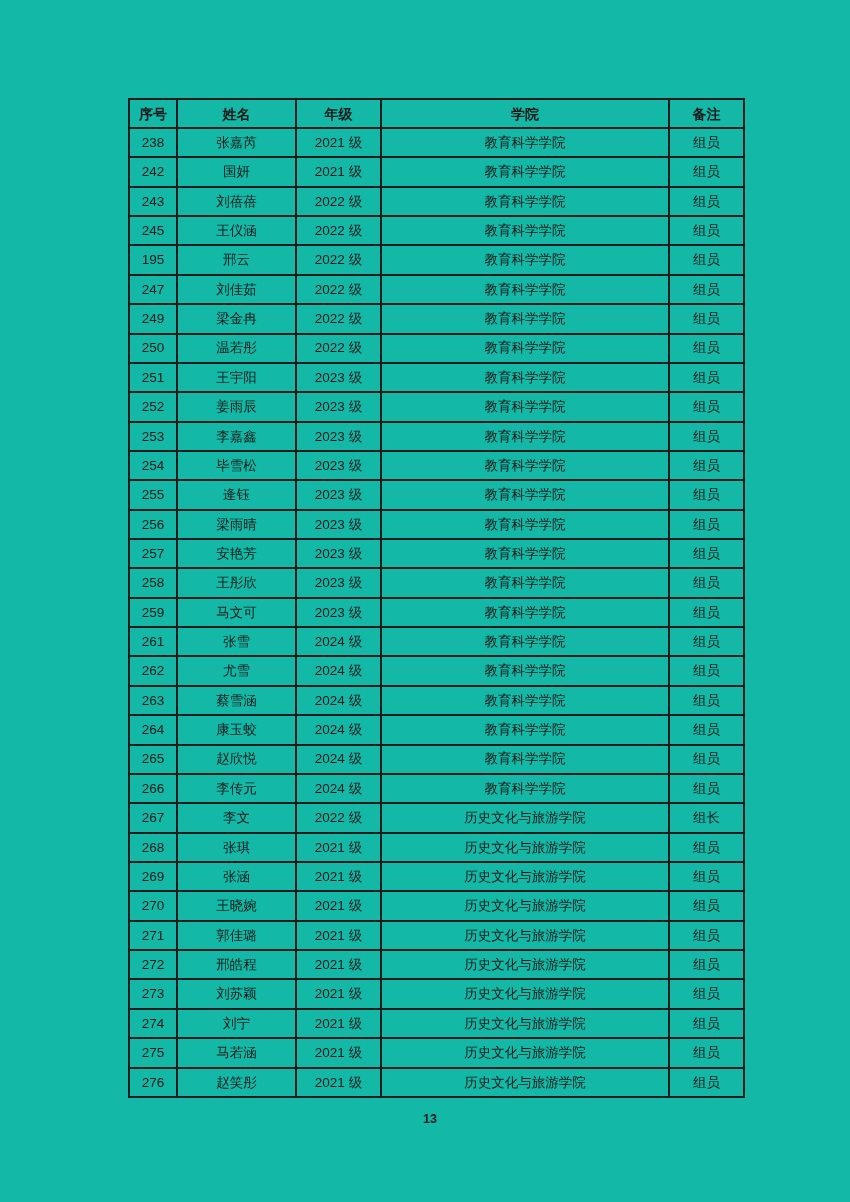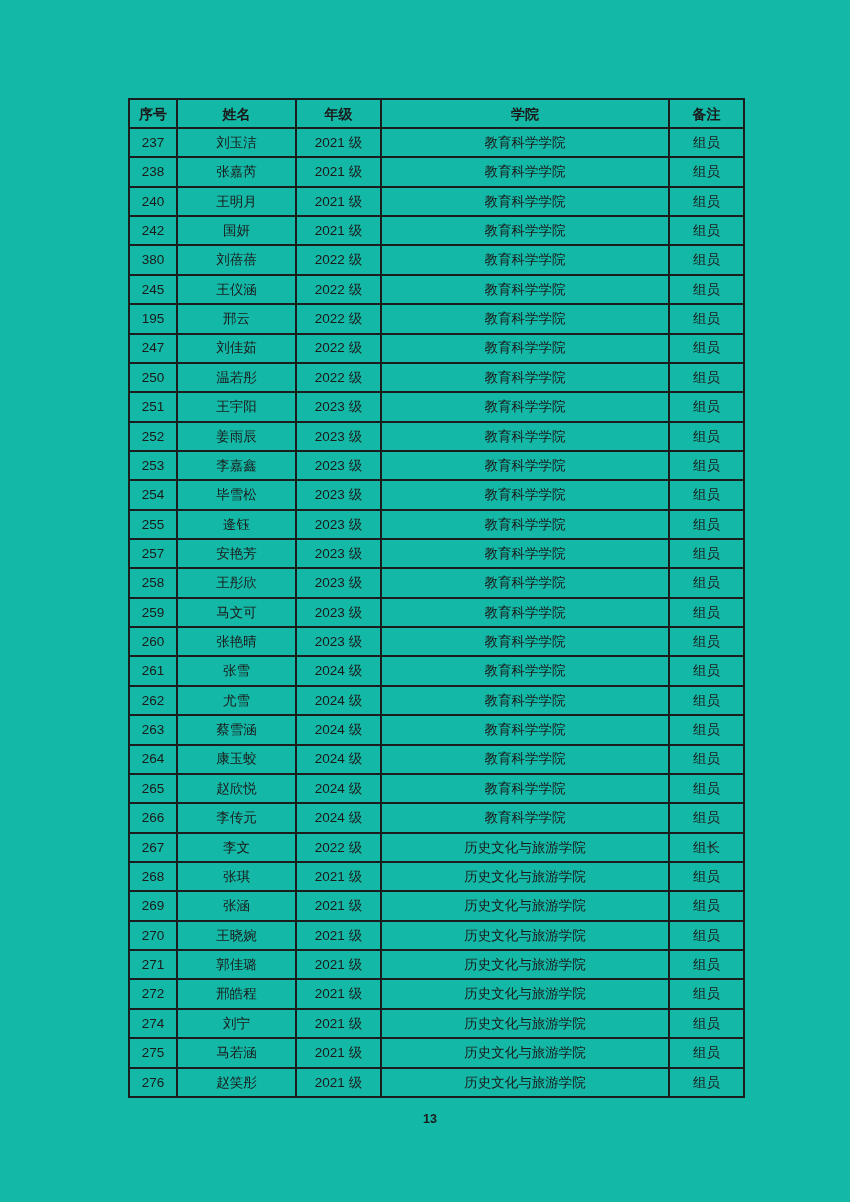--- a/index.html
+++ b/index.html
@@ -63,49 +63,35 @@
       <tr>
         <th class="col0">序号</th>
         <th class="col1">姓名</th>
         <th class="col2">年级</th>
         <th class="col3">学院</th>
         <th class="col4">备注</th>
       </tr>
     </thead>
     <tbody>
         <tr>
-          <td class="col0">237</td>
-          <td class="col1">刘玉洁</td>
-          <td class="col2">2021 级</td>
-          <td class="col3">教育科学学院</td>
-          <td class="col4">组员</td>
-        </tr>
-        <tr>
           <td class="col0">238</td>
           <td class="col1">张嘉芮</td>
           <td class="col2">2021 级</td>
           <td class="col3">教育科学学院</td>
           <td class="col4">组员</td>
         </tr>
         <tr>
-          <td class="col0">240</td>
-          <td class="col1">王明月</td>
-          <td class="col2">2021 级</td>
-          <td class="col3">教育科学学院</td>
-          <td class="col4">组员</td>
-        </tr>
-        <tr>
           <td class="col0">242</td>
           <td class="col1">国妍</td>
           <td class="col2">2021 级</td>
           <td class="col3">教育科学学院</td>
           <td class="col4">组员</td>
         </tr>
         <tr>
-          <td class="col0">380</td>
+          <td class="col0">243</td>
           <td class="col1">刘蓓蓓</td>
           <td class="col2">2022 级</td>
           <td class="col3">教育科学学院</td>
           <td class="col4">组员</td>
         </tr>
         <tr>
           <td class="col0">245</td>
           <td class="col1">王仪涵</td>
           <td class="col2">2022 级</td>
           <td class="col3">教育科学学院</td>
@@ -119,20 +105,27 @@
           <td class="col4">组员</td>
         </tr>
         <tr>
           <td class="col0">247</td>
           <td class="col1">刘佳茹</td>
           <td class="col2">2022 级</td>
           <td class="col3">教育科学学院</td>
           <td class="col4">组员</td>
         </tr>
         <tr>
+          <td class="col0">249</td>
+          <td class="col1">梁金冉</td>
+          <td class="col2">2022 级</td>
+          <td class="col3">教育科学学院</td>
+          <td class="col4">组员</td>
+        </tr>
+        <tr>
           <td class="col0">250</td>
           <td class="col1">温若彤</td>
           <td class="col2">2022 级</td>
           <td class="col3">教育科学学院</td>
           <td class="col4">组员</td>
         </tr>
         <tr>
           <td class="col0">251</td>
           <td class="col1">王宇阳</td>
           <td class="col2">2023 级</td>
@@ -161,20 +154,27 @@
           <td class="col4">组员</td>
         </tr>
         <tr>
           <td class="col0">255</td>
           <td class="col1">逄钰</td>
           <td class="col2">2023 级</td>
           <td class="col3">教育科学学院</td>
           <td class="col4">组员</td>
         </tr>
         <tr>
+          <td class="col0">256</td>
+          <td class="col1">梁雨晴</td>
+          <td class="col2">2023 级</td>
+          <td class="col3">教育科学学院</td>
+          <td class="col4">组员</td>
+        </tr>
+        <tr>
           <td class="col0">257</td>
           <td class="col1">安艳芳</td>
           <td class="col2">2023 级</td>
           <td class="col3">教育科学学院</td>
           <td class="col4">组员</td>
         </tr>
         <tr>
           <td class="col0">258</td>
           <td class="col1">王彤欣</td>
           <td class="col2">2023 级</td>
@@ -182,27 +182,20 @@
           <td class="col4">组员</td>
         </tr>
         <tr>
           <td class="col0">259</td>
           <td class="col1">马文可</td>
           <td class="col2">2023 级</td>
           <td class="col3">教育科学学院</td>
           <td class="col4">组员</td>
         </tr>
         <tr>
-          <td class="col0">260</td>
-          <td class="col1">张艳晴</td>
-          <td class="col2">2023 级</td>
-          <td class="col3">教育科学学院</td>
-          <td class="col4">组员</td>
-        </tr>
-        <tr>
           <td class="col0">261</td>
           <td class="col1">张雪</td>
           <td class="col2">2024 级</td>
           <td class="col3">教育科学学院</td>
           <td class="col4">组员</td>
         </tr>
         <tr>
           <td class="col0">262</td>
           <td class="col1">尤雪</td>
           <td class="col2">2024 级</td>
@@ -268,20 +261,27 @@
         <tr>
           <td class="col0">271</td>
           <td class="col1">郭佳璐</td>
           <td class="col2">2021 级</td>
           <td class="col3">历史文化与旅游学院</td>
           <td class="col4">组员</td>
         </tr>
         <tr>
           <td class="col0">272</td>
           <td class="col1">邢皓程</td>
+          <td class="col2">2021 级</td>
+          <td class="col3">历史文化与旅游学院</td>
+          <td class="col4">组员</td>
+        </tr>
+        <tr>
+          <td class="col0">273</td>
+          <td class="col1">刘苏颖</td>
           <td class="col2">2021 级</td>
           <td class="col3">历史文化与旅游学院</td>
           <td class="col4">组员</td>
         </tr>
         <tr>
           <td class="col0">274</td>
           <td class="col1">刘宁</td>
           <td class="col2">2021 级</td>
           <td class="col3">历史文化与旅游学院</td>
           <td class="col4">组员</td>

